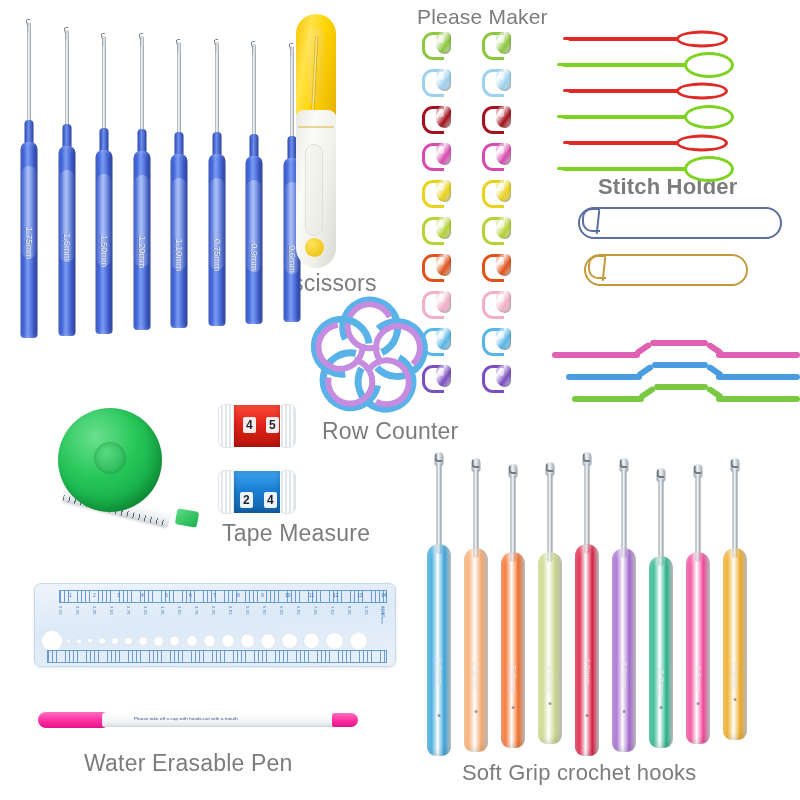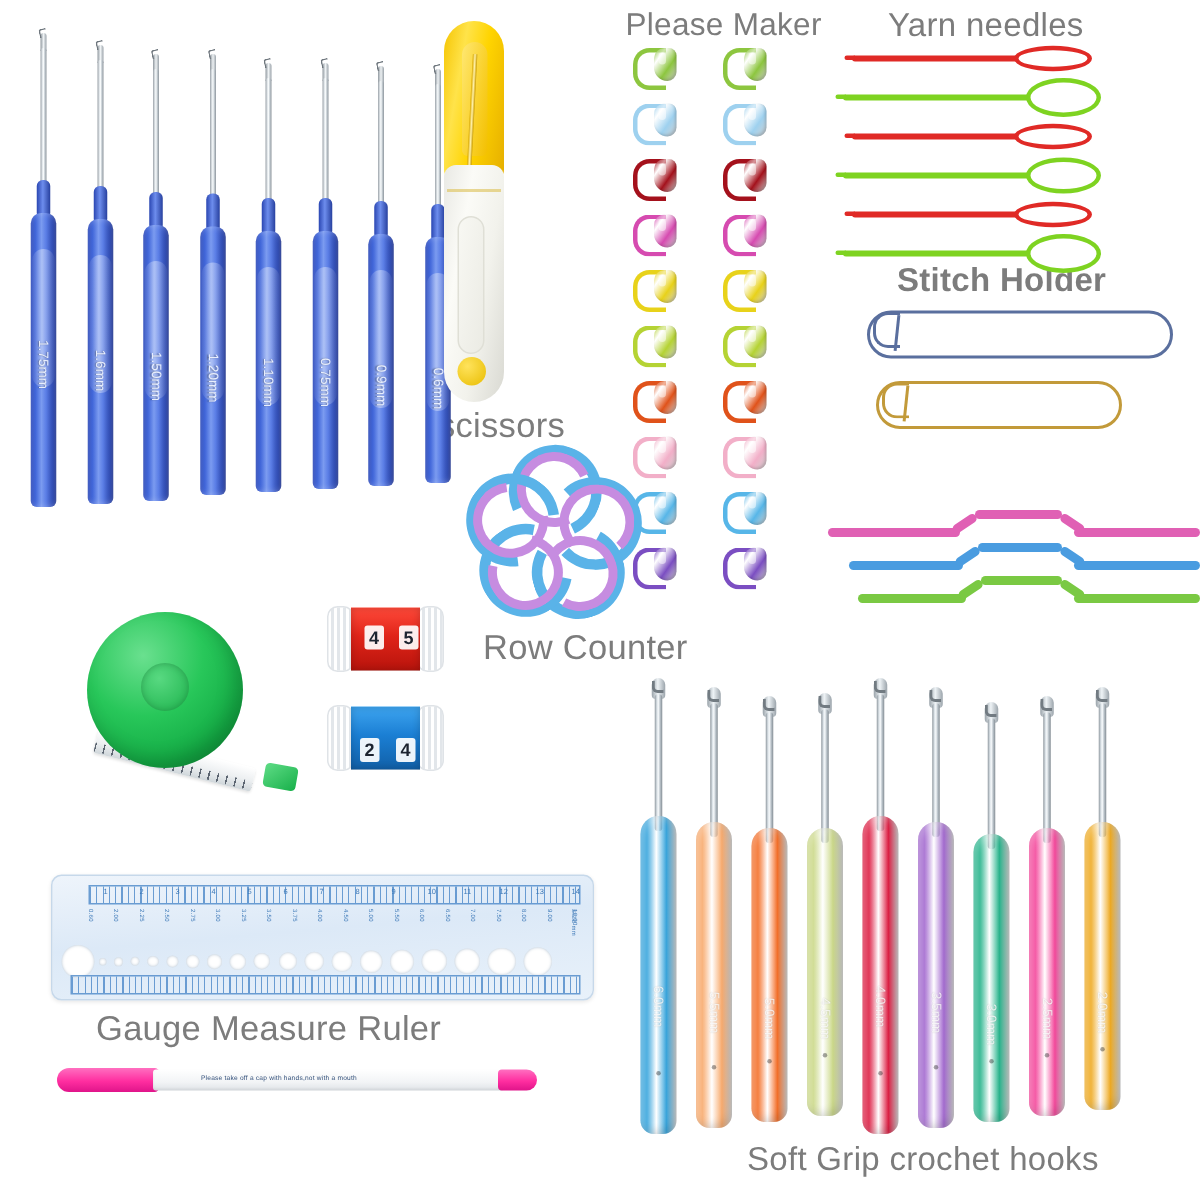--- a/index.html
+++ b/index.html
@@ -280,32 +280,32 @@
 </head>
 <body>
 
 <div id="canvas">
 
 
   <div class="lbl" style="left:292px;top:272px;font-size:23px;">scissors</div>
 
   <div class="lbl" style="left:417px;top:6px;font-size:21px;">Please Maker</div>
 
-  <div class="lbl" style="left:592px;top:6px;font-size:22px;">Yarn needles</div>
 
   <div class="lbl" style="left:598px;top:176px;font-size:22px;font-weight:bold;">Stitch Holder</div>
 
 
   <div class="lbl" style="left:322px;top:420px;font-size:23px;">Row Counter</div>
 
-
-  <div class="lbl" style="left:64px;top:674px;font-size:23px;">Gauge Measure Ruler</div>
-
-
-  <div class="lbl" style="left:462px;top:762px;font-size:22px;margin-left:36px;">Soft Grip crochet hooks</div>
+  <div class="lbl" style="left:222px;top:522px;font-size:23px;">Tape Measure</div>
+
+
+  <div class="lbl" style="left:84px;top:752px;font-size:23px;">Water Erasable Pen</div>
+
+  <div class="lbl" style="left:462px;top:762px;font-size:22px;">Soft Grip crochet hooks</div>
 
   <div id="knitting-needles">
       <div class="kneedle" style="left: 18px; top: 0px; height: 360px;">
         <div class="kn-tip" style="top:22px"></div>
         <div class="kn-shaft" style="top:32px;height:102px"></div>
         <div class="kn-neck" style="top:120px;height:26px"></div>
         <div class="kn-handle" style="top:142px;height:196px"></div>
         <div class="kn-grip" style="top:166px;height:92px"></div>
         <div class="kn-size" style="top:238px">1.75mm</div>
       </div>

